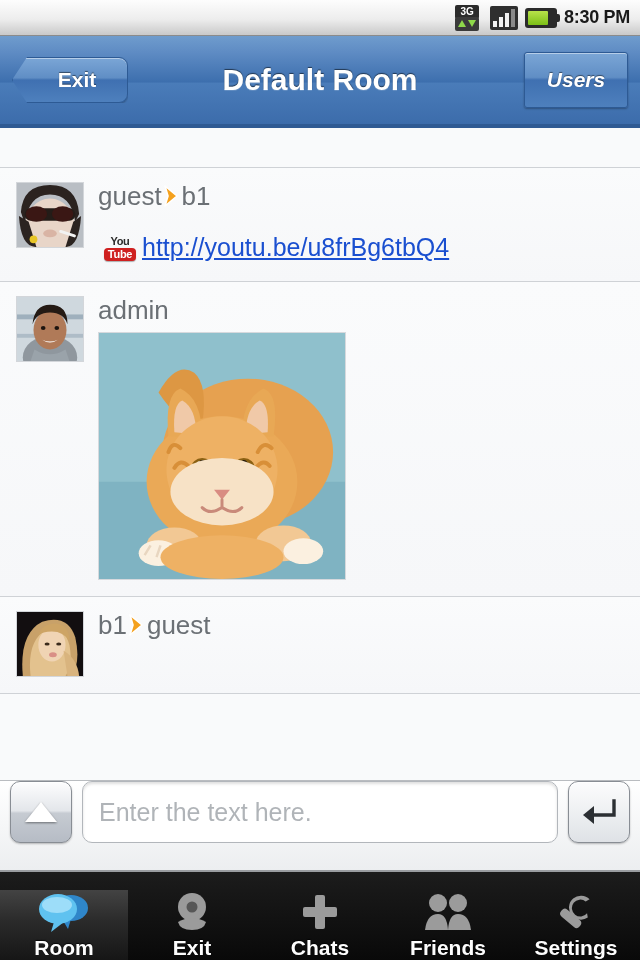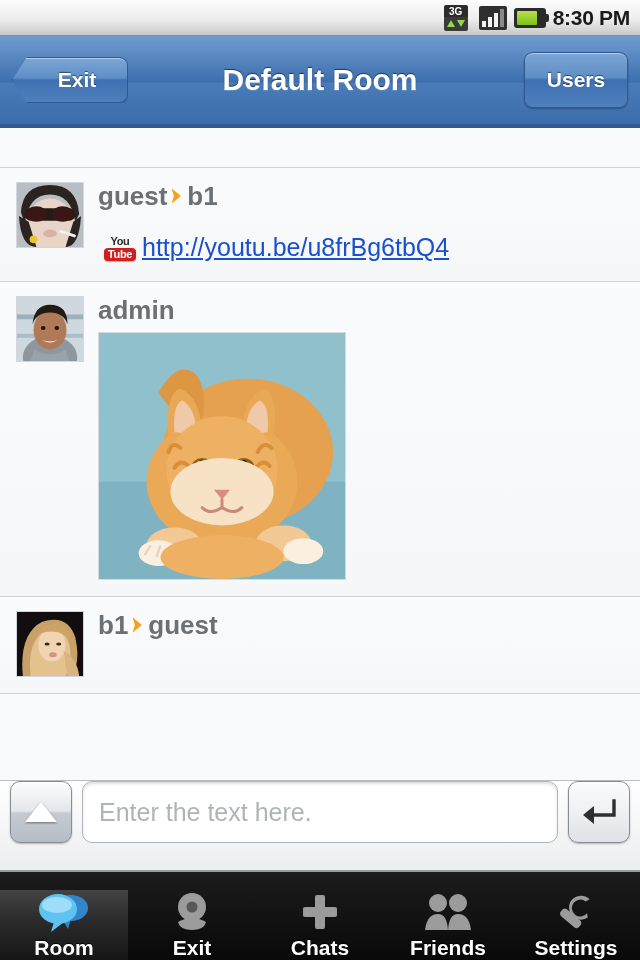--- a/index.html
+++ b/index.html
@@ -47,21 +47,21 @@
   .icon-signal span:nth-child(4){ height:18px; background:#8a8a8a; }
 
   
   .icon-battery{ position:relative; width:32px; height:20px;
     background:#2b2b2b; border-radius:3px; display:flex; align-items:center; padding:3px;}
   .icon-battery .fill{ width:20px; height:100%;
     background:linear-gradient(to bottom,#b8e24a,#7cc018); border-radius:1px; }
   .icon-battery .cap{ position:absolute; right:-3px; top:6px; width:3px;height:8px;
     background:#2b2b2b; border-radius:0 2px 2px 0;}
 
-  #status-time{ font-size:21px; font-weight:bold; color:#1a1a1a; letter-spacing:-0.3px; }
+  #status-time{ font-size:18px; font-weight:bold; color:#1a1a1a; letter-spacing:-0.3px; }
 
   
   #app-header{
     height:92px; width:100%;
     background:linear-gradient(to bottom,#6f9ccd 0%,#5f8cc4 18%,#3d6fae 52%,#4a7cb9 54%,#3c6cab 100%);
     border-bottom:4px solid #2f5a93;
     display:flex; align-items:center; justify-content:space-between;
     padding:0 12px; position:relative;
   }
   #room-title{
@@ -78,22 +78,22 @@
     text-shadow:0 -1px 1px rgba(0,0,0,.5);
     box-shadow:inset 0 1px 0 rgba(255,255,255,.45), 0 1px 2px rgba(0,0,0,.3);
   }
   #exit-button{
     width:116px; height:46px; border-radius:9px;
     display:flex; align-items:center; justify-content:center;
     clip-path:polygon(0% 50%, 13% 0%, 100% 0%, 100% 100%, 13% 100%);
     padding-left:14px;
   }
   #users-button{
-    width:104px; height:56px; border-radius:9px;
-    display:flex; align-items:center; justify-content:center;
+    width:104px; height:56px; border-radius:3px;
+    display:flex; align-items:center; justify-content:center;font-style:italic;
   }
 
   
   #message-list{
     position:absolute; top:128px; bottom:180px; left:0; right:0;
     background:#f9fafb; overflow:hidden;
   }
   .msg-gap{ height:40px; background:#f9fafb; border-bottom:1px solid #cfd2d6; }
   .message{
     display:flex; padding:14px 12px 16px 16px;
@@ -102,21 +102,21 @@
   }
   .avatar{
     width:68px; height:66px; flex:0 0 68px;
     border:1px solid #d3d6da; background:#cfd3d8;
     margin-right:14px; overflow:hidden; position:relative;
   }
   .avatar svg{ display:block; width:100%; height:100%; }
   .msg-body{ flex:1; min-width:0; }
   .msg-names{
     display:flex; align-items:center; 
-    font-size:26px; font-weight:bold; color:#6b7075;
+    font-size:26px; font-weight:normal; color:#6b7075;
     line-height:1.1; margin-bottom:6px;
   }
   .name-arrow{ display:inline-block; width:20px; height:24px; flex:0 0 20px; }
   .msg-line{ display:flex; align-items:flex-start; margin-top:22px; }
   .msg-text{ font-size:25px; color:#3a3d40; }
 
   
   .yt-badge{
     width:44px; height:32px; flex:0 0 44px;
     display:flex; flex-direction:column; align-items:center; justify-content:center;

